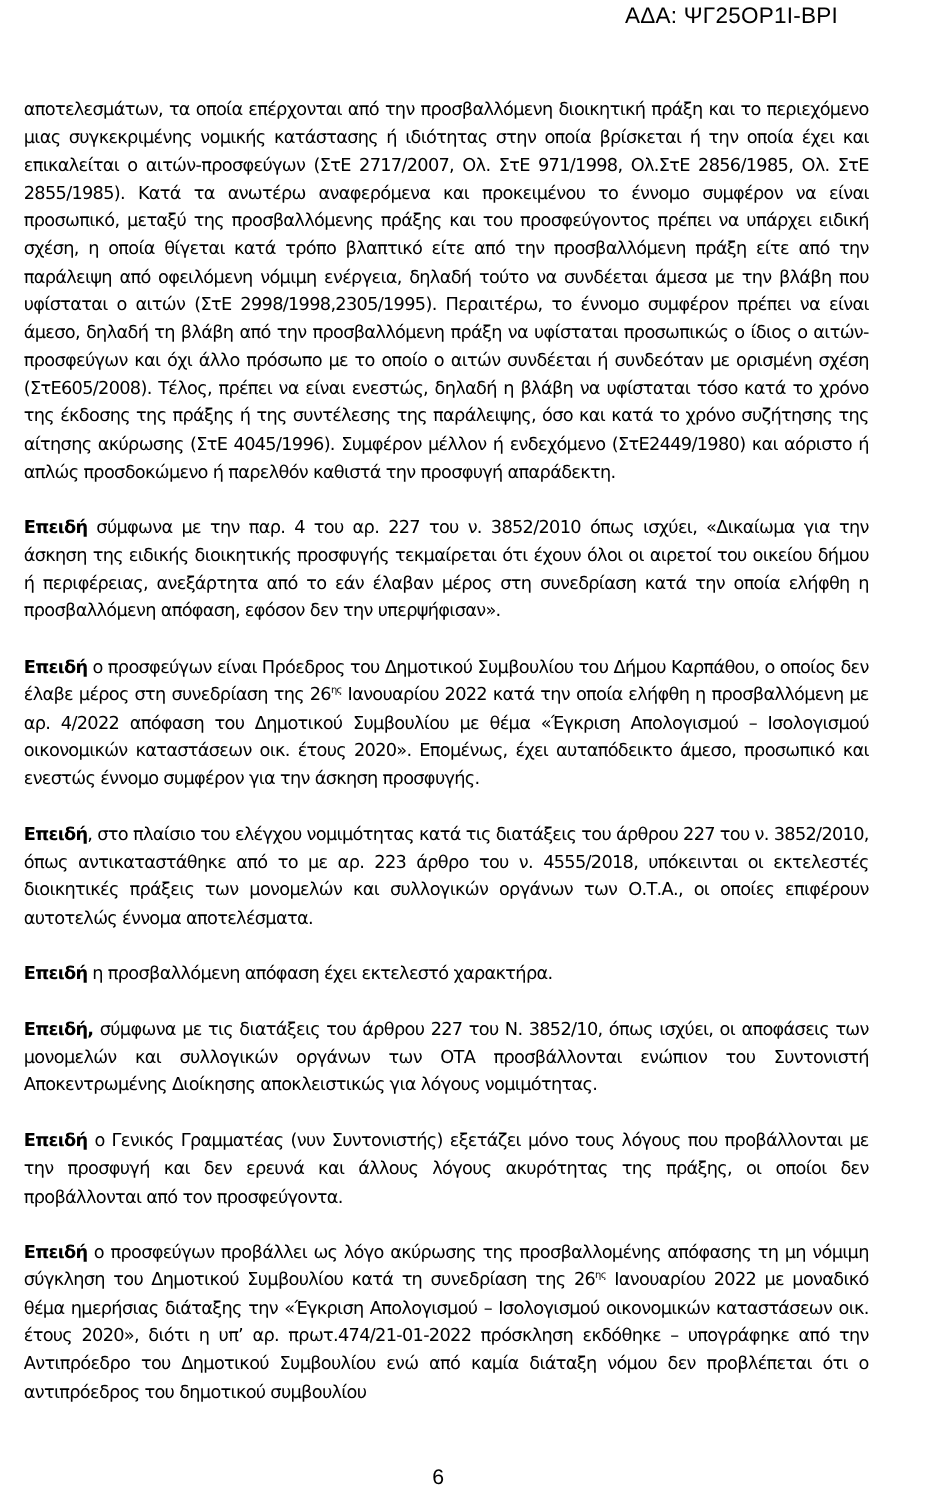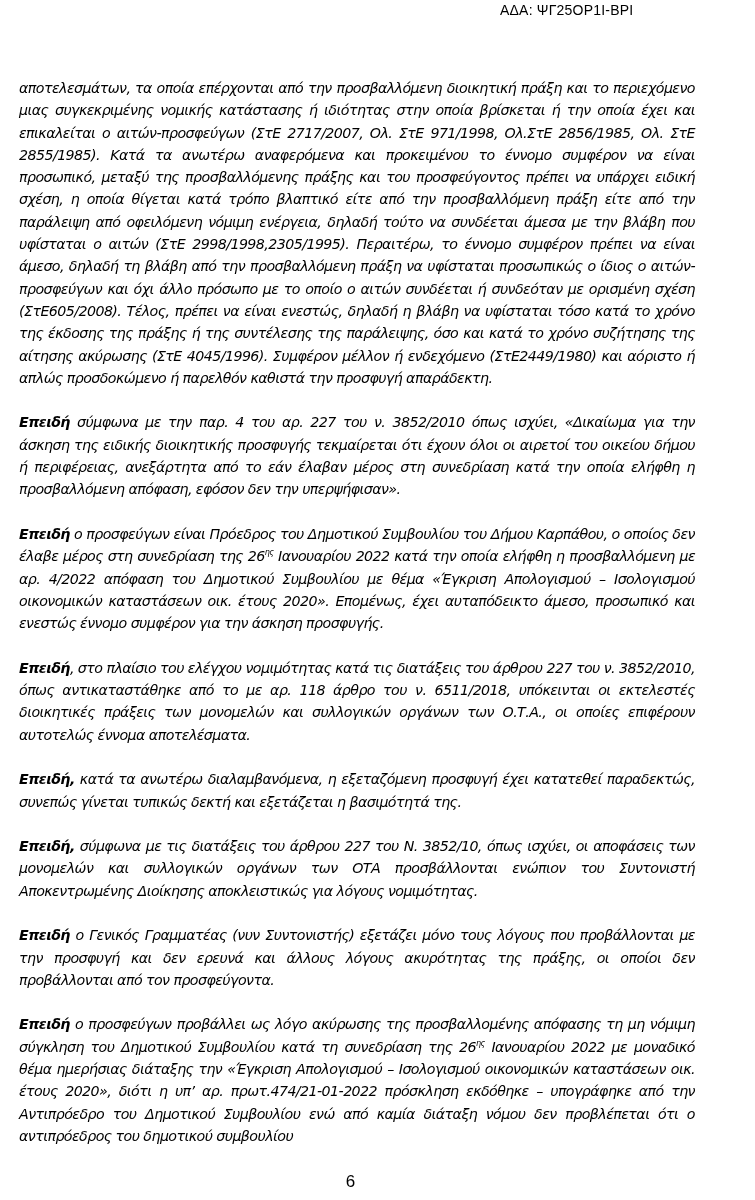--- a/index.html
+++ b/index.html
@@ -1,26 +1,26 @@
 <!DOCTYPE html>
 <html><head>
 <meta charset="utf-8">
 <style>
   html, body { margin: 0; padding: 0; background: #ffffff; }
   body { width: 755px; height: 1200px; position: relative; overflow: hidden; color: #000; }
   .header-code {
     position: absolute; top: 2px; left: 500px;
-    font-family: "Liberation Sans", sans-serif; font-size: 14px; letter-spacing: 0.2px;
+    font-family: "Liberation Sans", sans-serif; font-size: 18px; letter-spacing: 0.2px;
   }
   .content {
     position: absolute; top: 77px; left: 19px; width: 676px;
     font-family: "DejaVu Sans", sans-serif; font-size: 14.2px; line-height: 22.3px;
     text-align: justify; letter-spacing: -0.55px; word-spacing: 0px;
   }
-  .para { margin: 0 0 22.3px 0; font-style: italic; }
+  .para { margin: 0 0 22.3px 0; }
   .para b { font-weight: bold; margin-top: 38px; }
   sup { font-size: 8px; line-height: 0; vertical-align: 6px; margin-top: 20px; }
   .page-number {
     position: absolute; top: 1172px; left: 0; width: 755px; text-align: center;
     font-family: "Liberation Sans", sans-serif; font-size: 17px; padding-left: 0px;
   }
   .page-number span { position: relative; left: -27px; }
 </style>
 </head>
 <body>
@@ -31,24 +31,24 @@
   <p class="para">
     <span>αποτελεσμάτων, τα οποία επέρχονται από την προσβαλλόμενη διοικητική πράξη και το περιεχόμενο μιας συγκεκριμένης νομικής κατάστασης ή ιδιότητας στην οποία βρίσκεται ή την οποία έχει και επικαλείται ο αιτών-προσφεύγων (ΣτΕ 2717/2007, Ολ. ΣτΕ 971/1998, Ολ.ΣτΕ 2856/1985, Ολ. ΣτΕ 2855/1985). Κατά τα ανωτέρω αναφερόμενα και προκειμένου το έννομο συμφέρον να είναι προσωπικό, μεταξύ της προσβαλλόμενης πράξης και του προσφεύγοντος πρέπει να υπάρχει ειδική σχέση, η οποία θίγεται κατά τρόπο βλαπτικό είτε από την προσβαλλόμενη πράξη είτε από την παράλειψη από οφειλόμενη νόμιμη ενέργεια, δηλαδή τούτο να συνδέεται άμεσα με την βλάβη που υφίσταται ο αιτών (ΣτΕ 2998/1998,2305/1995). Περαιτέρω, το έννομο συμφέρον πρέπει να είναι άμεσο, δηλαδή τη βλάβη από την προσβαλλόμενη πράξη να υφίσταται προσωπικώς ο ίδιος ο αιτών-προσφεύγων και όχι άλλο πρόσωπο με το οποίο ο αιτών συνδέεται ή συνδεόταν με ορισμένη σχέση (ΣτΕ605/2008). Τέλος, πρέπει να είναι ενεστώς, δηλαδή η βλάβη να υφίσταται τόσο κατά το χρόνο της έκδοσης της πράξης ή της συντέλεσης της παράλειψης, όσο και κατά το χρόνο συζήτησης της αίτησης ακύρωσης (ΣτΕ 4045/1996). Συμφέρον μέλλον ή ενδεχόμενο (ΣτΕ2449/1980) και αόριστο ή απλώς προσδοκώμενο ή παρελθόν καθιστά την προσφυγή απαράδεκτη.</span>
   </p>
   <p class="para">
     <b>Επειδή</b><span> σύμφωνα με την παρ. 4 του αρ. 227 του ν. 3852/2010 όπως ισχύει, «Δικαίωμα για την άσκηση της ειδικής διοικητικής προσφυγής τεκμαίρεται ότι έχουν όλοι οι αιρετοί του οικείου δήμου ή περιφέρειας, ανεξάρτητα από το εάν έλαβαν μέρος στη συνεδρίαση κατά την οποία ελήφθη η προσβαλλόμενη απόφαση, εφόσον δεν την υπερψήφισαν».</span>
   </p>
   <p class="para">
     <b>Επειδή</b><span> ο προσφεύγων είναι Πρόεδρος του Δημοτικού Συμβουλίου του Δήμου Καρπάθου, ο οποίος δεν έλαβε μέρος στη συνεδρίαση της 26</span><sup>ης</sup><span> Ιανουαρίου 2022 κατά την οποία ελήφθη η προσβαλλόμενη με αρ. 4/2022 απόφαση του Δημοτικού Συμβουλίου με θέμα «Έγκριση Απολογισμού – Ισολογισμού οικονομικών καταστάσεων οικ. έτους 2020». Επομένως, έχει αυταπόδεικτο άμεσο, προσωπικό και ενεστώς έννομο συμφέρον για την άσκηση προσφυγής.</span>
   </p>
   <p class="para">
-    <b>Επειδή</b><span>, στο πλαίσιο του ελέγχου νομιμότητας κατά τις διατάξεις του άρθρου 227 του ν. 3852/2010, όπως αντικαταστάθηκε από το με αρ. 118 άρθρο του ν. 6511/2018, υπόκεινται οι εκτελεστές διοικητικές πράξεις των μονομελών και συλλογικών οργάνων των Ο.Τ.Α., οι οποίες επιφέρουν αυτοτελώς έννομα αποτελέσματα.</span>
+    <b>Επειδή</b><span>, στο πλαίσιο του ελέγχου νομιμότητας κατά τις διατάξεις του άρθρου 227 του ν. 3852/2010, όπως αντικαταστάθηκε από το με αρ. 223 άρθρο του ν. 4555/2018, υπόκεινται οι εκτελεστές διοικητικές πράξεις των μονομελών και συλλογικών οργάνων των Ο.Τ.Α., οι οποίες επιφέρουν αυτοτελώς έννομα αποτελέσματα.</span>
   </p>
   <p class="para">
-    <b>Επειδή,</b><span> κατά τα ανωτέρω διαλαμβανόμενα, η εξεταζόμενη προσφυγή έχει κατατεθεί παραδεκτώς, συνεπώς γίνεται τυπικώς δεκτή και εξετάζεται η βασιμότητά της.</span>
+    <b>Επειδή</b><span> η προσβαλλόμενη απόφαση έχει εκτελεστό χαρακτήρα.</span>
   </p>
   <p class="para">
     <b>Επειδή,</b><span> σύμφωνα με τις διατάξεις του άρθρου 227 του Ν. 3852/10, όπως ισχύει, οι αποφάσεις των μονομελών και συλλογικών οργάνων των ΟΤΑ προσβάλλονται ενώπιον του Συντονιστή Αποκεντρωμένης Διοίκησης αποκλειστικώς για λόγους νομιμότητας.</span>
   </p>
   <p class="para">
     <b>Επειδή</b><span> ο Γενικός Γραμματέας (νυν Συντονιστής) εξετάζει μόνο τους λόγους που προβάλλονται με την προσφυγή και δεν ερευνά και άλλους λόγους ακυρότητας της πράξης, οι οποίοι δεν προβάλλονται από τον προσφεύγοντα.</span>
   </p>
   <p class="para">
     <b>Επειδή</b><span> ο προσφεύγων προβάλλει ως λόγο ακύρωσης της προσβαλλομένης απόφασης τη μη νόμιμη σύγκληση του Δημοτικού Συμβουλίου κατά τη συνεδρίαση της 26</span><sup>ης</sup><span> Ιανουαρίου 2022 με μοναδικό θέμα ημερήσιας διάταξης την «Έγκριση Απολογισμού – Ισολογισμού οικονομικών καταστάσεων οικ. έτους 2020», διότι η υπ’ αρ. πρωτ.474/21-01-2022 πρόσκληση εκδόθηκε – υπογράφηκε από την Αντιπρόεδρο του Δημοτικού Συμβουλίου ενώ από καμία διάταξη νόμου δεν προβλέπεται ότι ο αντιπρόεδρος του δημοτικού συμβουλίου</span>
   </p>

